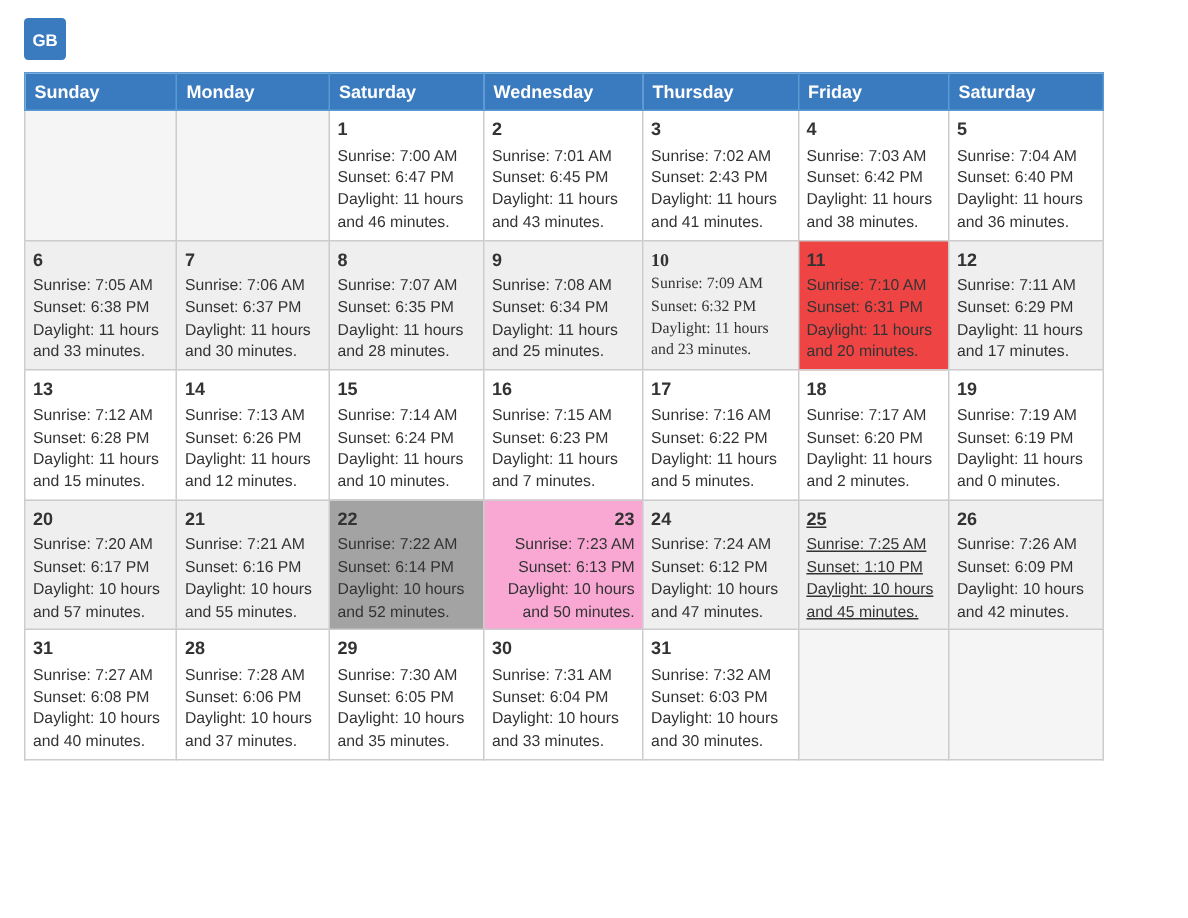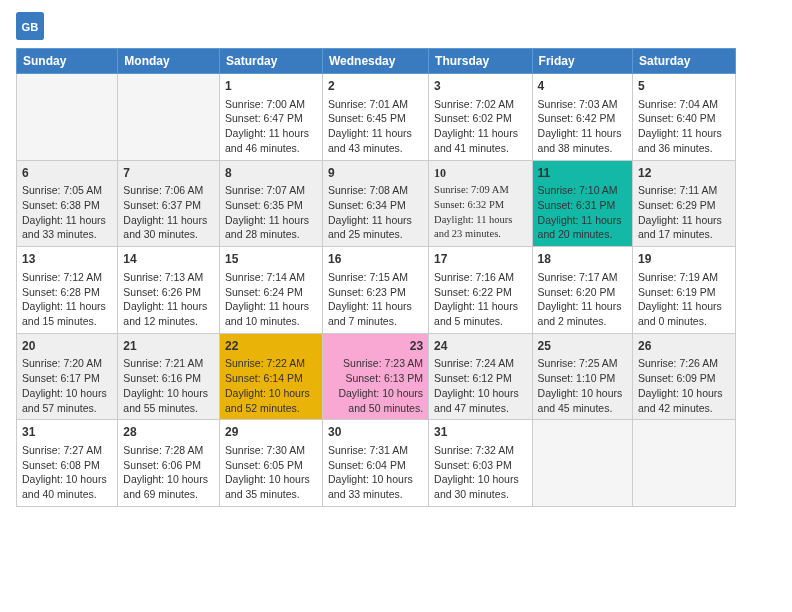--- a/index.html
+++ b/index.html
@@ -122,21 +122,21 @@
           <td>
             <span class="day-num">2</span>
             <div>Sunrise: 7:01 AM</div>
             <div>Sunset: 6:45 PM</div>
             <div>Daylight: 11 hours</div>
             <div>and 43 minutes.</div>
           </td>
           <td>
             <span class="day-num">3</span>
             <div>Sunrise: 7:02 AM</div>
-            <div>Sunset: 6:02 PM</div>
+            <div>Sunset: 2:43 PM</div>
             <div>Daylight: 11 hours</div>
             <div>and 41 minutes.</div>
           </td>
           <td>
             <span class="day-num">4</span>
             <div>Sunrise: 7:03 AM</div>
             <div>Sunset: 6:42 PM</div>
             <div>Daylight: 11 hours</div>
             <div>and 38 minutes.</div>
           </td>
@@ -177,21 +177,21 @@
             <div>Daylight: 11 hours</div>
             <div>and 25 minutes.</div>
           </td>
           <td style="background: rgb(239, 239, 239); font-family: Liberation Serif, serif;">
             <span class="day-num">10</span>
             <div>Sunrise: 7:09 AM</div>
             <div>Sunset: 6:32 PM</div>
             <div>Daylight: 11 hours</div>
             <div>and 23 minutes.</div>
           </td>
-          <td style="background: #14b8a6;">
+          <td style="background: #ef4444;">
             <span class="day-num">11</span>
             <div>Sunrise: 7:10 AM</div>
             <div>Sunset: 6:31 PM</div>
             <div>Daylight: 11 hours</div>
             <div>and 20 minutes.</div>
           </td>
           <td style="background: rgb(239, 239, 239);">
             <span class="day-num">12</span>
             <div>Sunrise: 7:11 AM</div>
             <div>Sunset: 6:29 PM</div>
@@ -258,42 +258,42 @@
             <div>Daylight: 10 hours</div>
             <div>and 57 minutes.</div>
           </td>
           <td style="background: rgb(239, 239, 239);">
             <span class="day-num">21</span>
             <div>Sunrise: 7:21 AM</div>
             <div>Sunset: 6:16 PM</div>
             <div>Daylight: 10 hours</div>
             <div>and 55 minutes.</div>
           </td>
-          <td style="background: #eab308; margin-top: 16px;">
+          <td style="background: #a3a3a3; margin-top: 16px;">
             <span class="day-num">22</span>
             <div>Sunrise: 7:22 AM</div>
             <div>Sunset: 6:14 PM</div>
             <div>Daylight: 10 hours</div>
             <div>and 52 minutes.</div>
           </td>
           <td style="background: #f9a8d4; text-align: right;">
             <span class="day-num">23</span>
             <div>Sunrise: 7:23 AM</div>
             <div>Sunset: 6:13 PM</div>
             <div>Daylight: 10 hours</div>
             <div>and 50 minutes.</div>
           </td>
           <td style="background: rgb(239, 239, 239);">
             <span class="day-num">24</span>
             <div>Sunrise: 7:24 AM</div>
             <div>Sunset: 6:12 PM</div>
             <div>Daylight: 10 hours</div>
             <div>and 47 minutes.</div>
           </td>
-          <td style="background: rgb(239, 239, 239);">
+          <td style="background: rgb(239, 239, 239); text-decoration: underline;">
             <span class="day-num">25</span>
             <div>Sunrise: 7:25 AM</div>
             <div>Sunset: 1:10 PM</div>
             <div>Daylight: 10 hours</div>
             <div>and 45 minutes.</div>
           </td>
           <td style="background: rgb(239, 239, 239);">
             <span class="day-num">26</span>
             <div>Sunrise: 7:26 AM</div>
             <div>Sunset: 6:09 PM</div>
@@ -307,21 +307,21 @@
             <div>Sunrise: 7:27 AM</div>
             <div>Sunset: 6:08 PM</div>
             <div>Daylight: 10 hours</div>
             <div>and 40 minutes.</div>
           </td>
           <td>
             <span class="day-num">28</span>
             <div>Sunrise: 7:28 AM</div>
             <div>Sunset: 6:06 PM</div>
             <div>Daylight: 10 hours</div>
-            <div>and 69 minutes.</div>
+            <div>and 37 minutes.</div>
           </td>
           <td>
             <span class="day-num">29</span>
             <div>Sunrise: 7:30 AM</div>
             <div>Sunset: 6:05 PM</div>
             <div>Daylight: 10 hours</div>
             <div>and 35 minutes.</div>
           </td>
           <td>
             <span class="day-num">30</span>

